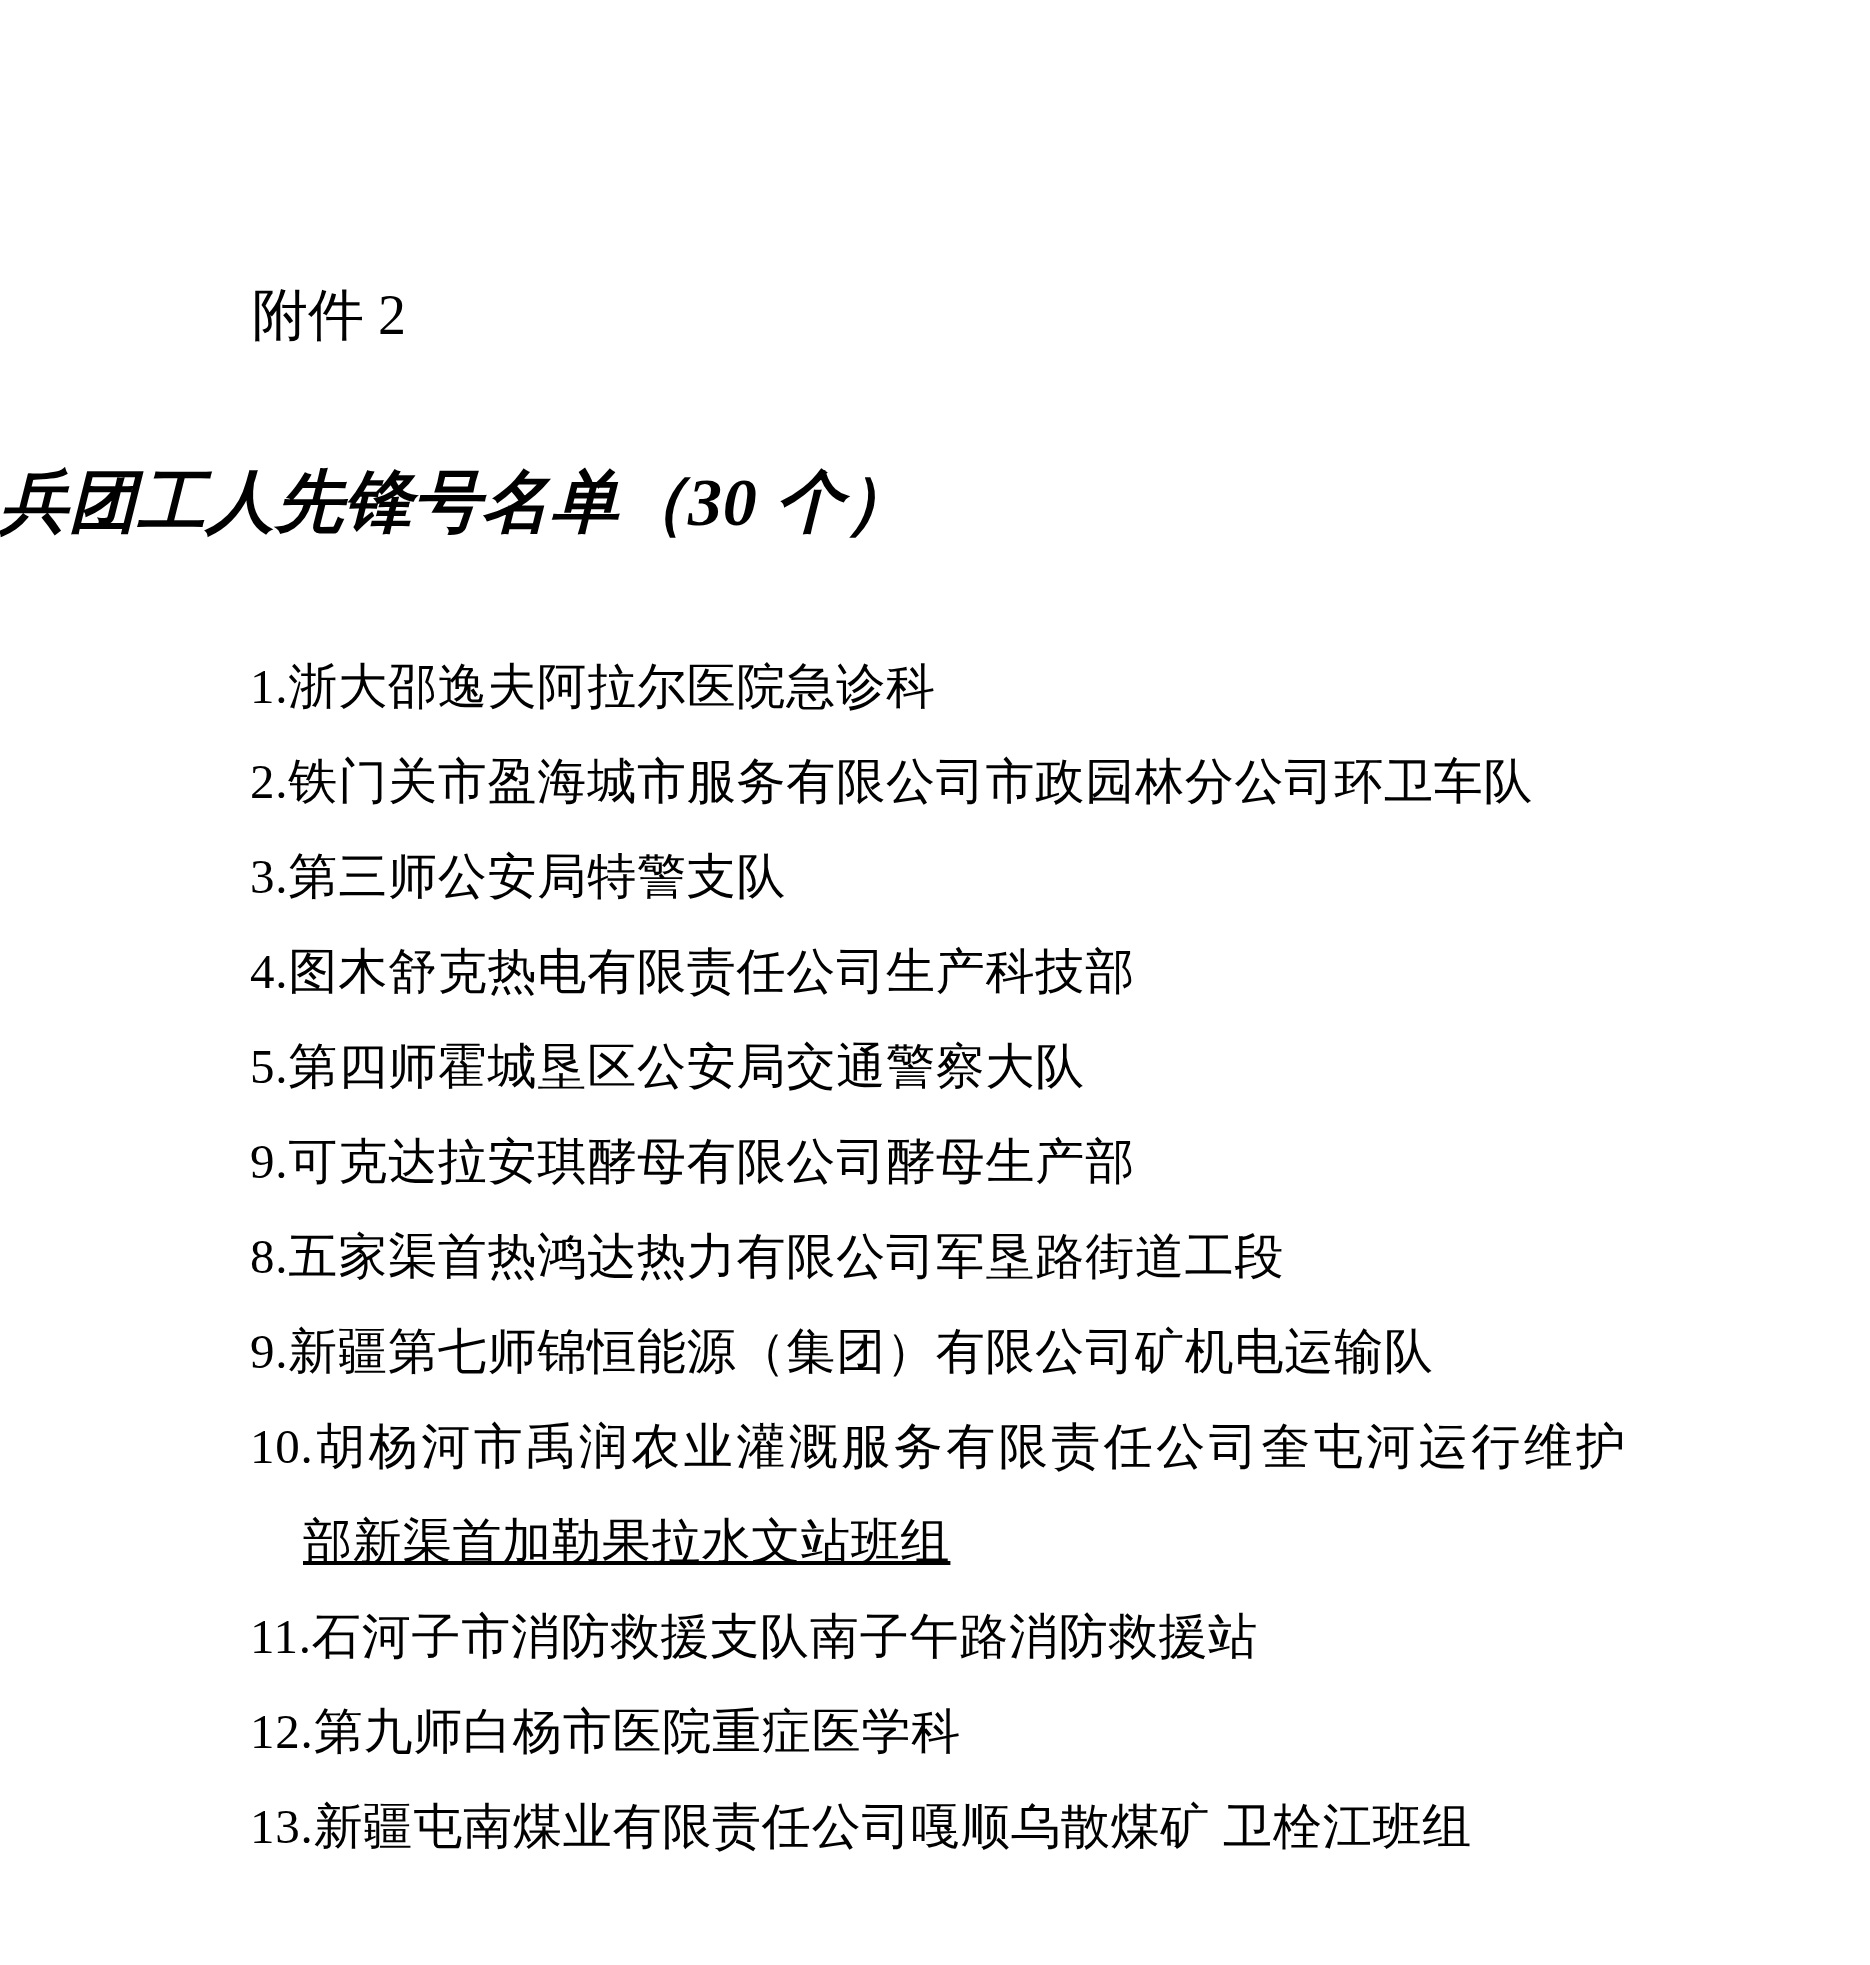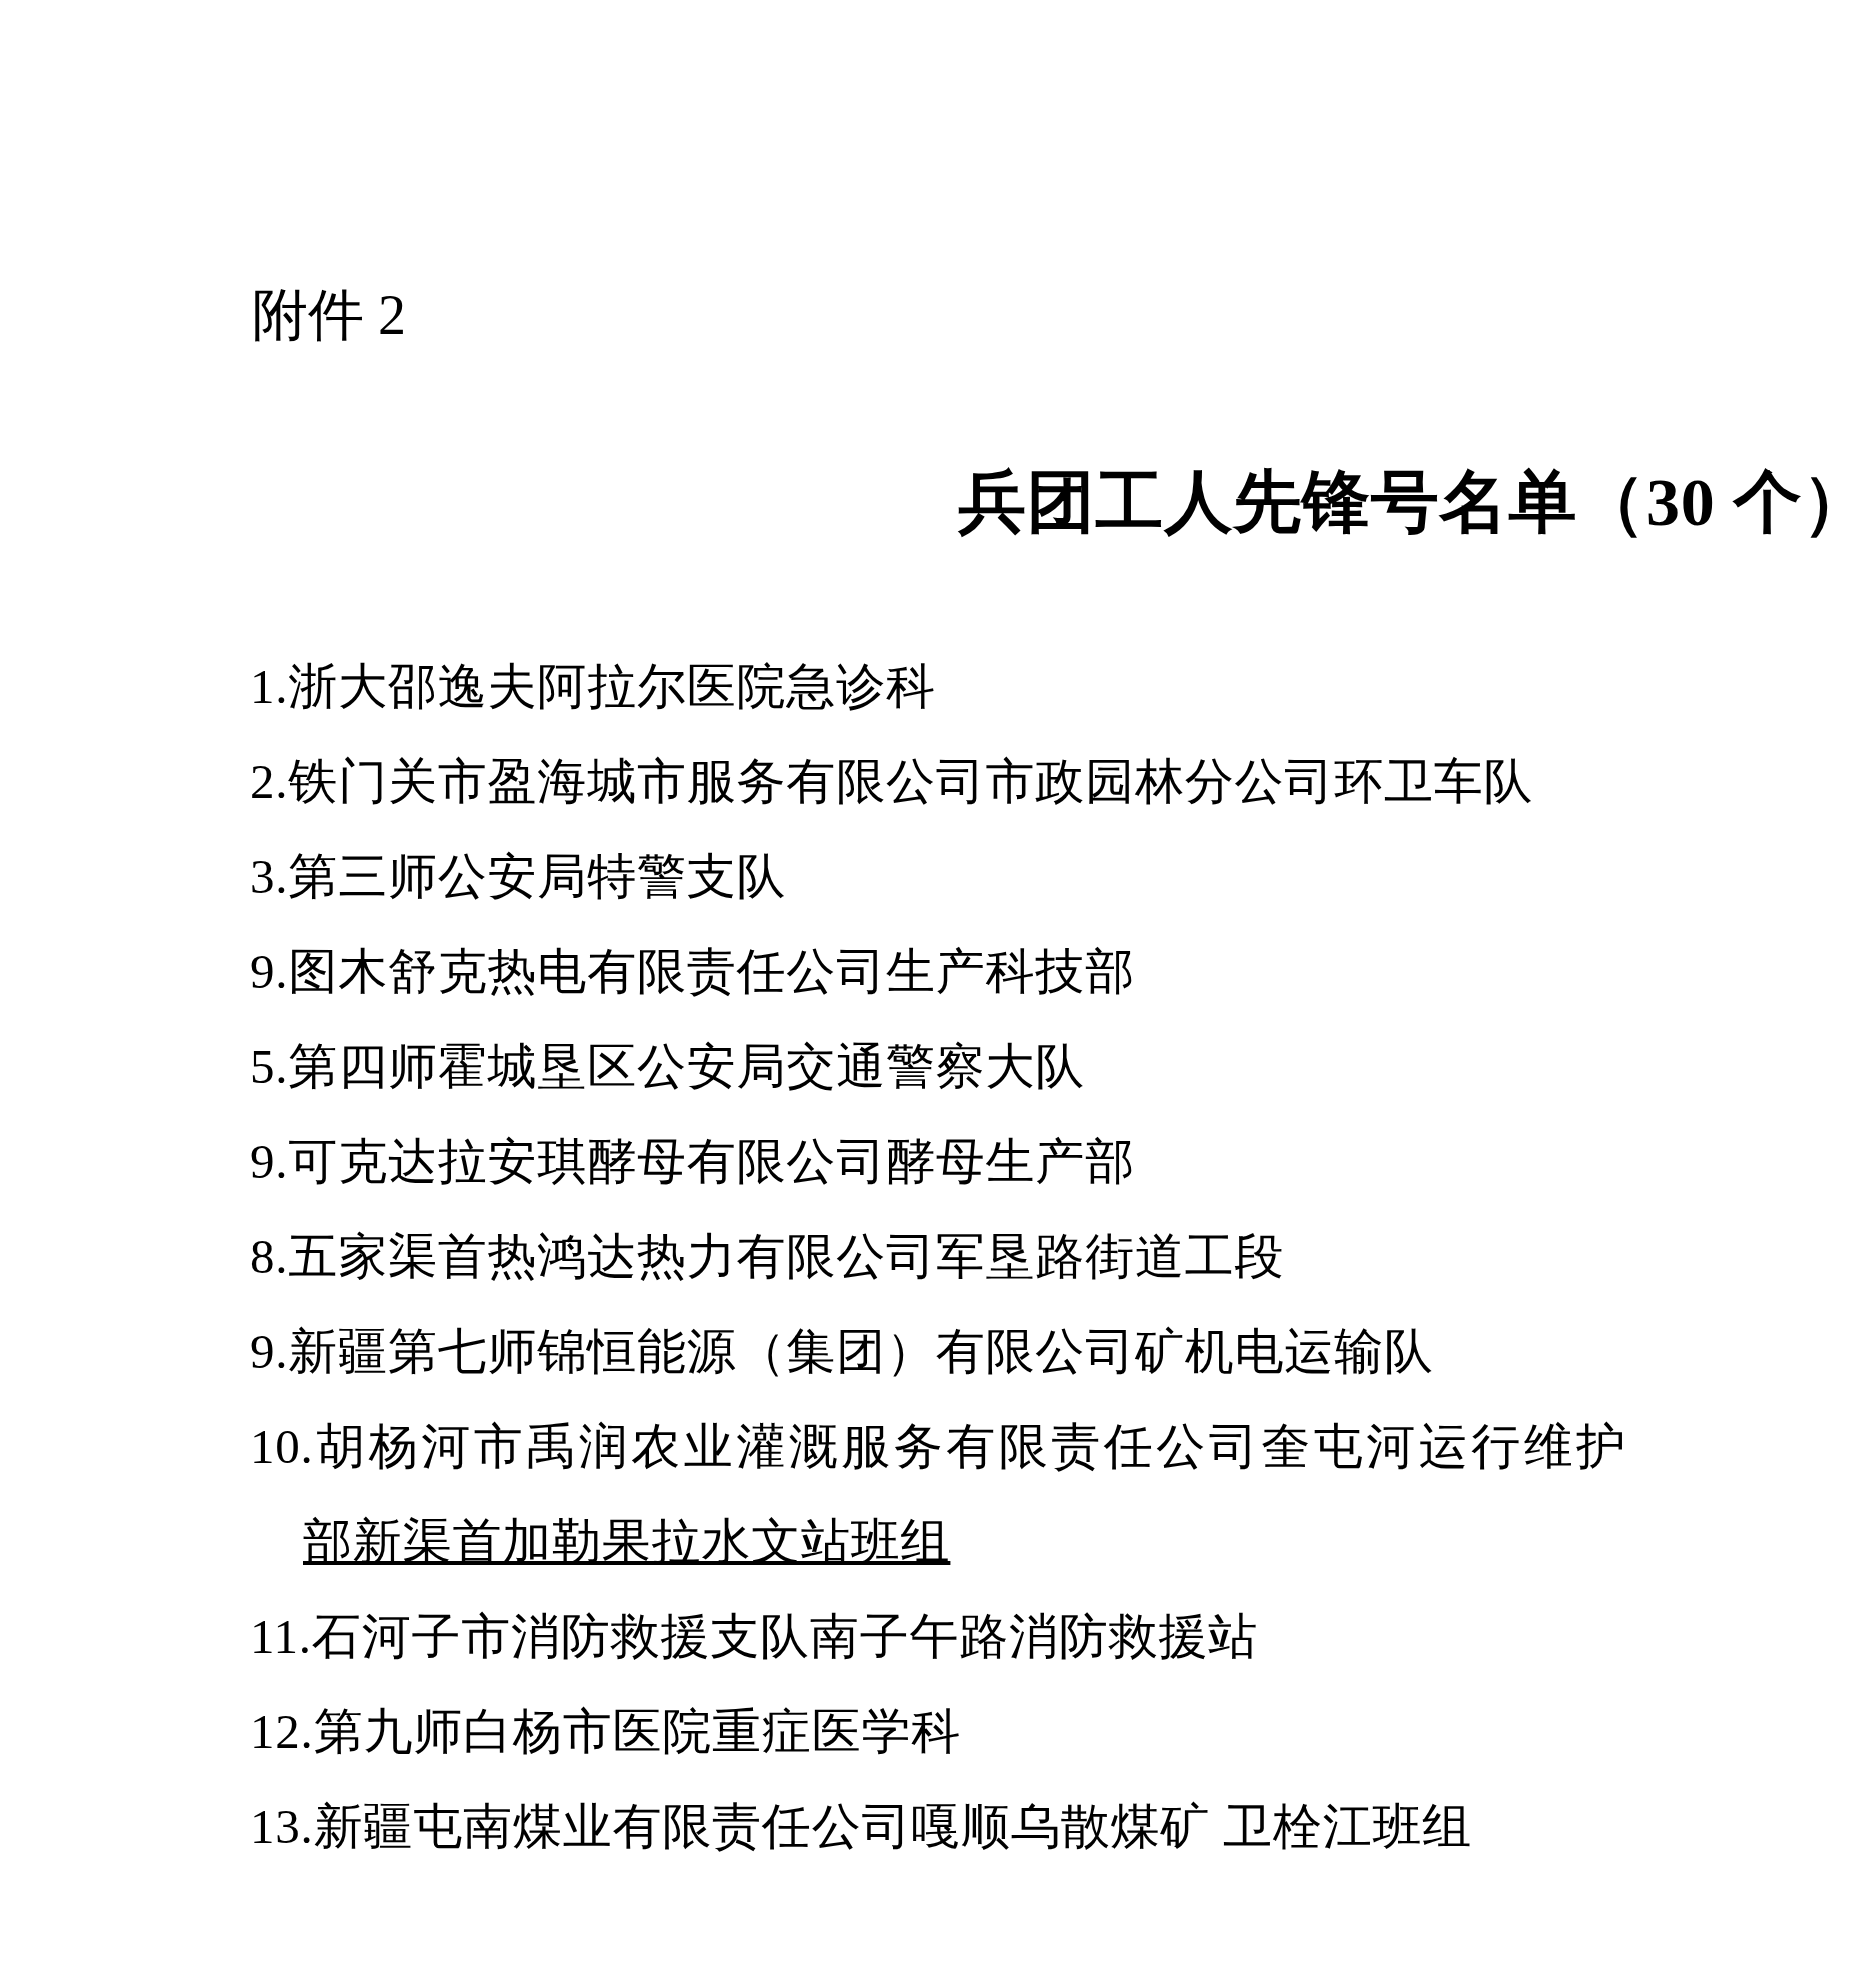--- a/index.html
+++ b/index.html
@@ -23,26 +23,27 @@
     font-size: 56px;
     line-height: 63px;
     white-space: pre;
   }
   .doc-title {
     position: absolute;
     left: 0;
     top: 461px;
     width: 100%;
     margin: 0;
-    text-align: right;
+    text-align: left;
     font-size: 68px;
     line-height: 83px;
     font-weight: bold;
     letter-spacing: 0.8px;
     white-space: pre;
+    font-style: italic;
   }
   .award-list {
     position: absolute;
     left: 250px;
     top: 639px;
     width: 1376px;
   }
   .list-item {
     margin: 0;
   }
@@ -78,21 +79,21 @@
   <div class="list-item">
         <div class="item-line">1.浙大邵逸夫阿拉尔医院急诊科</div>
       </div>
       <div class="list-item">
         <div class="item-line">2.铁门关市盈海城市服务有限公司市政园林分公司环卫车队</div>
       </div>
       <div class="list-item">
         <div class="item-line">3.第三师公安局特警支队</div>
       </div>
       <div class="list-item">
-        <div class="item-line">9.图木舒克热电有限责任公司生产科技部</div>
+        <div class="item-line">4.图木舒克热电有限责任公司生产科技部</div>
       </div>
       <div class="list-item">
         <div class="item-line">5.第四师霍城垦区公安局交通警察大队</div>
       </div>
       <div class="list-item">
         <div class="item-line">9.可克达拉安琪酵母有限公司酵母生产部</div>
       </div>
       <div class="list-item">
         <div class="item-line">8.五家渠首热鸿达热力有限公司军垦路街道工段</div>
       </div>

